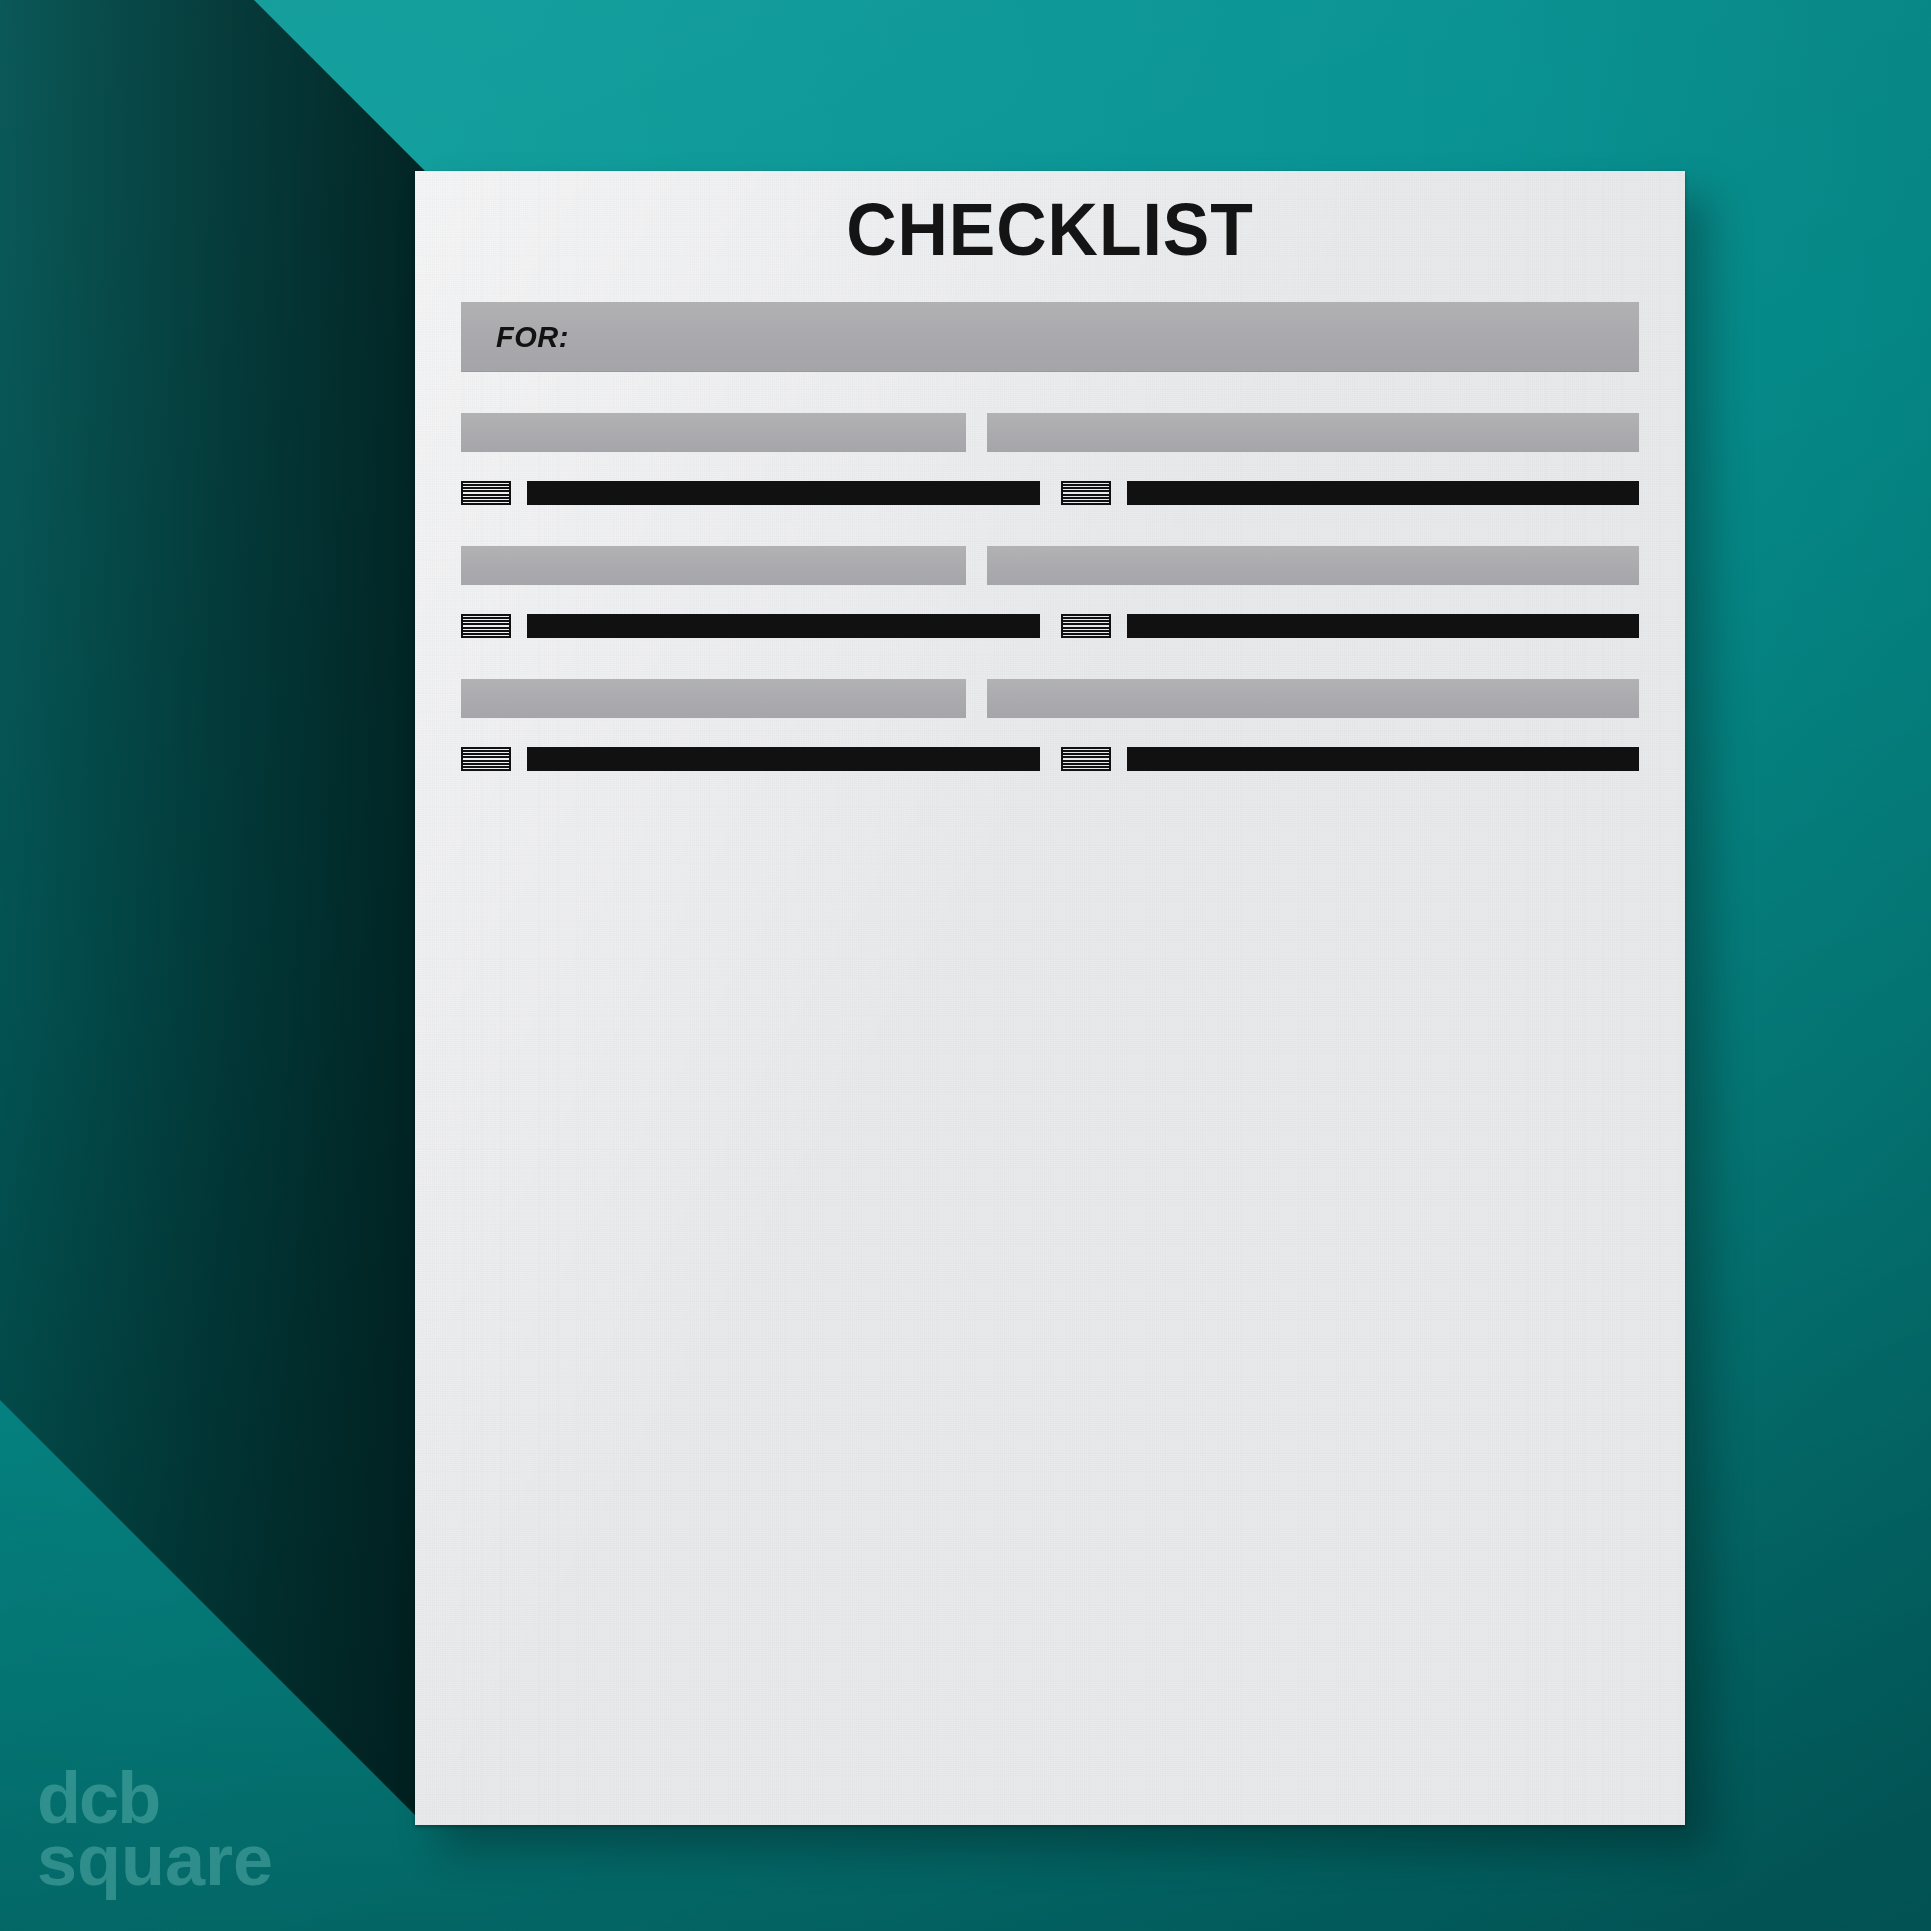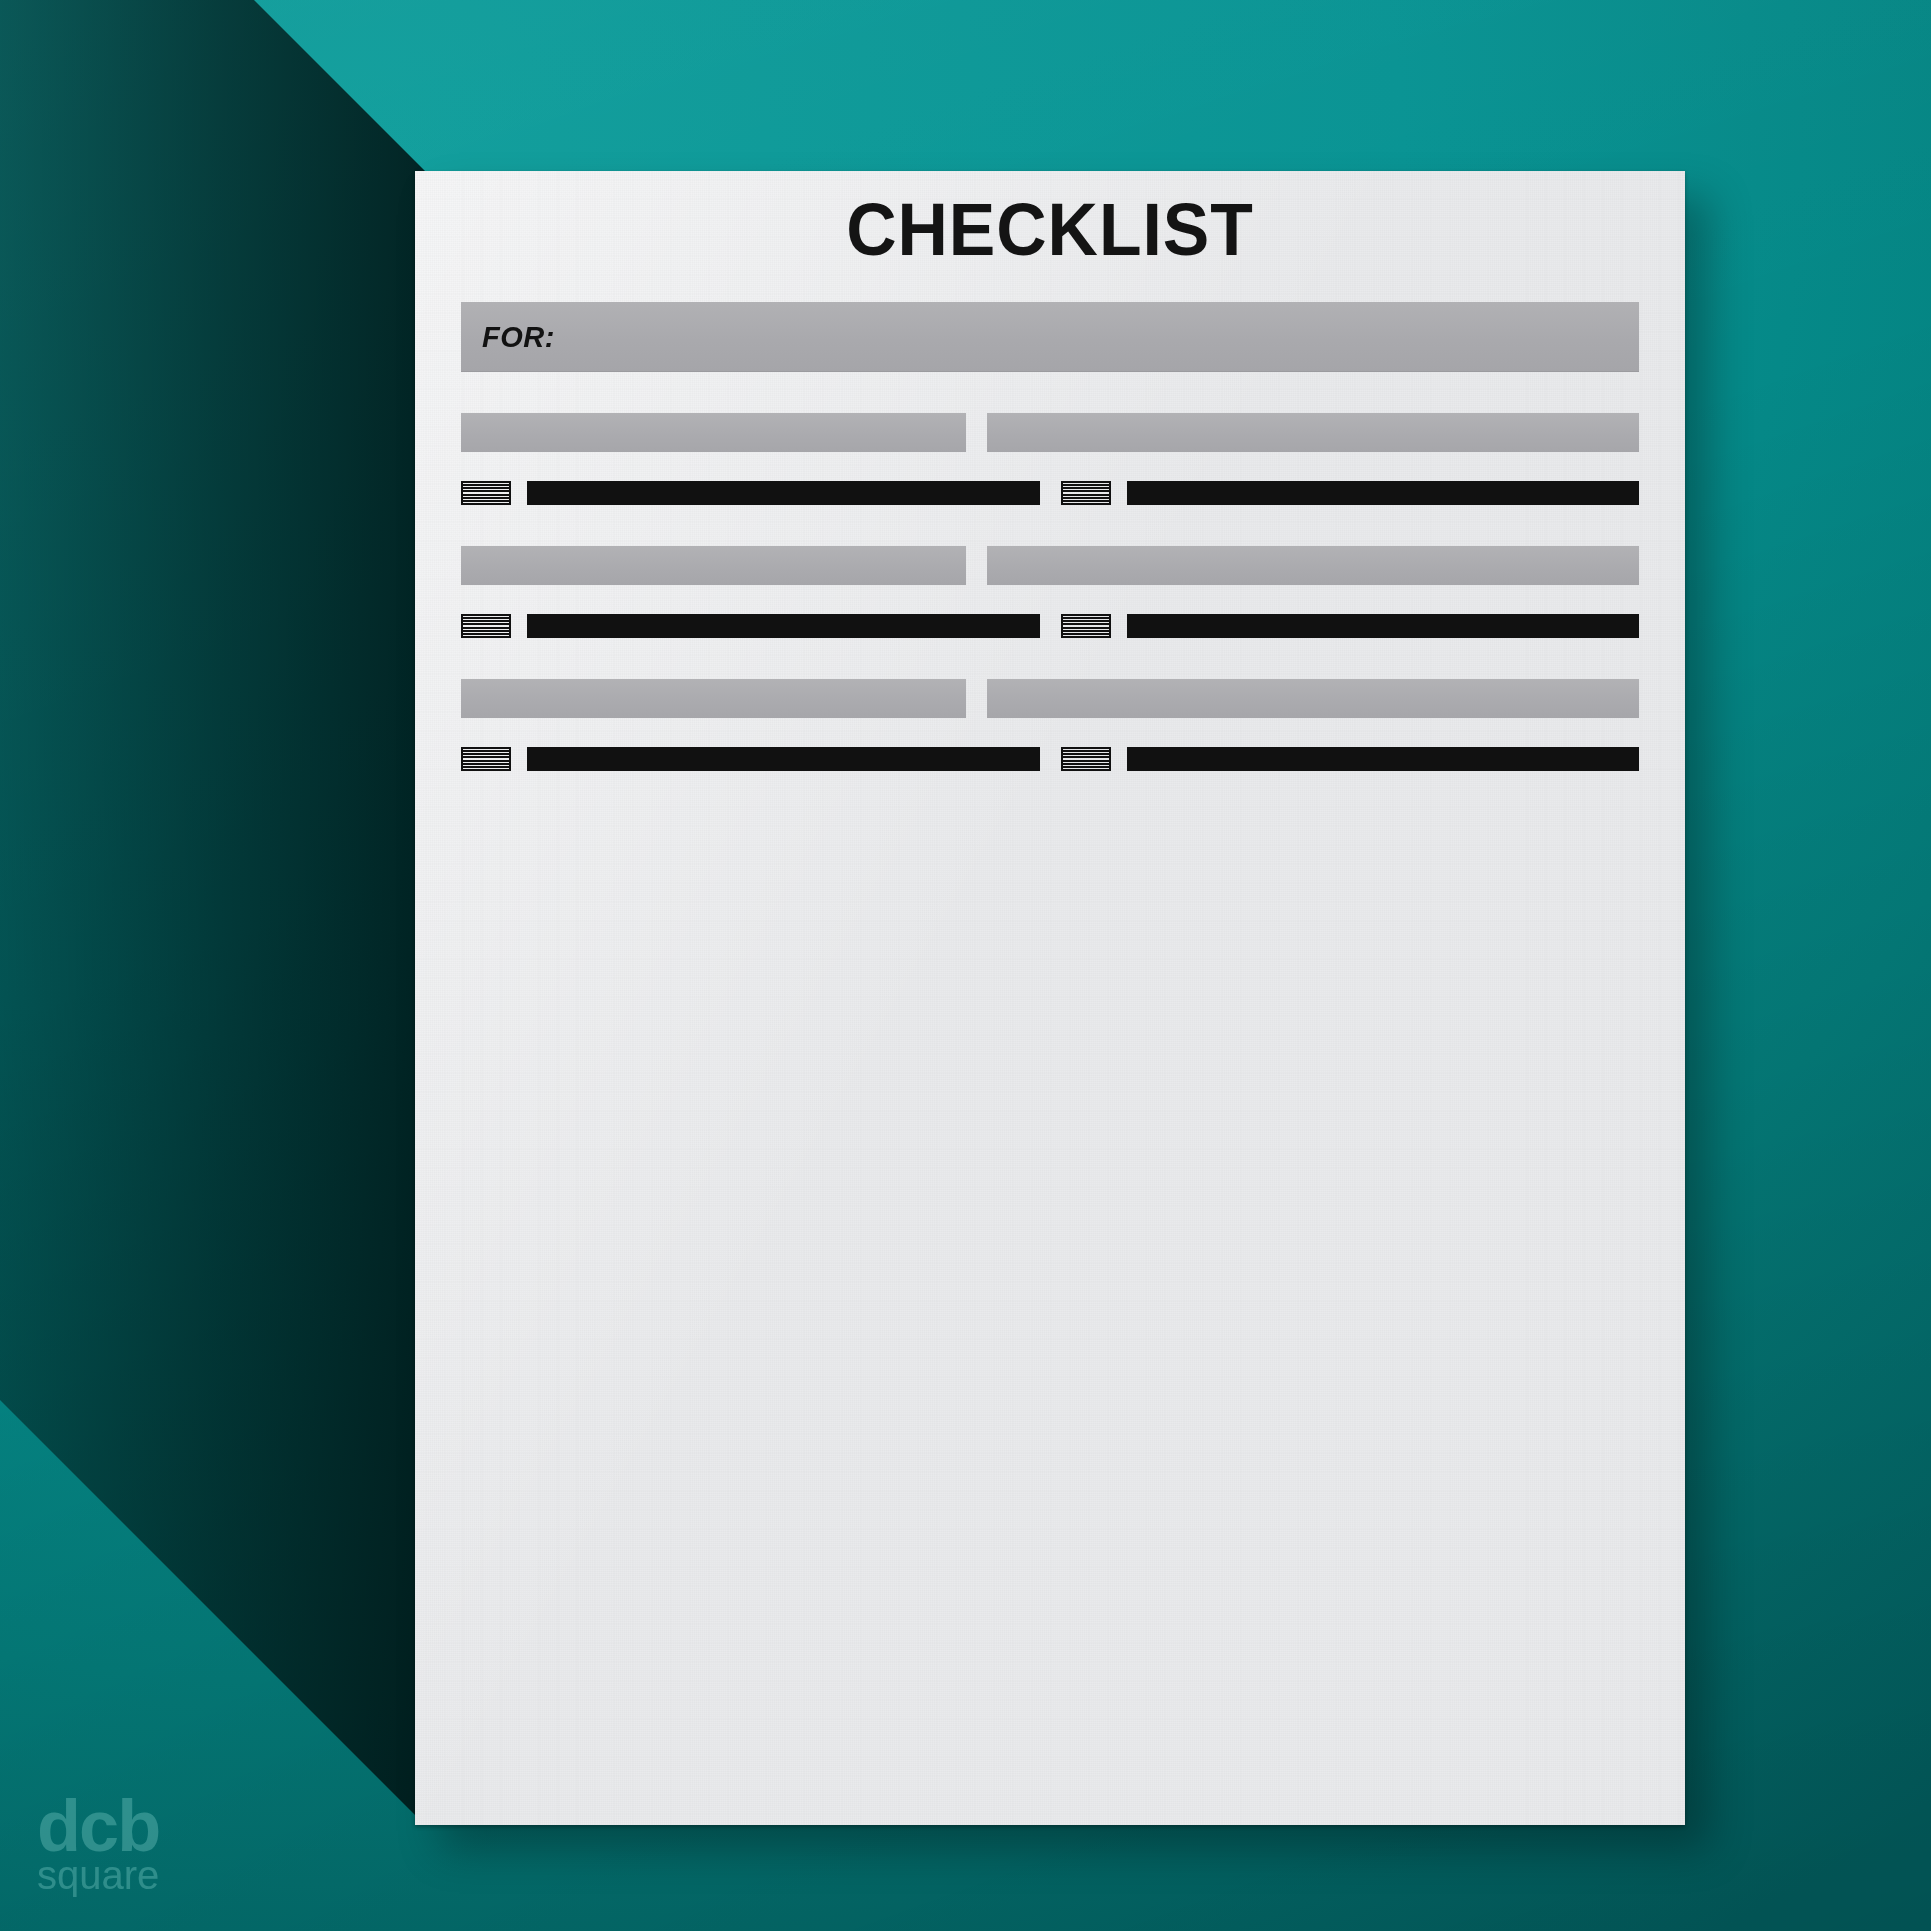--- a/index.html
+++ b/index.html
@@ -85,21 +85,21 @@
   
   #for-bar {
     margin-top: 35px;
     height: 70px;
     background: linear-gradient(180deg, #b1b1b4 0%, #a9a9ad 55%, #a5a5a9 100%);
     display: flex;
     align-items: center;
     box-shadow: inset 0 -1px 0 rgba(0,0,0,0.06);
   }
   #for-label {
-    margin-left: 21px;
+    margin-left: 35px;
     font-size: 29px;
     font-weight: 700;
     font-style: italic;
     color: #121212;
     letter-spacing: 0.5px;
   }
 
   
   .section {
     margin-top: 41px;
@@ -165,22 +165,22 @@
     user-select: none;
   }
   #wm-top {
     display: block;
     font-size: 72px;
     font-weight: 700;
     letter-spacing: -1.9px;
   }
   #wm-bottom {
     display: block;
-    font-size: 40px;
-    font-weight: 400;
+    font-size: 72px;
+    font-weight: 700;
     letter-spacing: 0px;
   }
 </style>
 </head>
 <body>
 
 <div id="backdrop">
   <div id="backdrop-vignette"></div>
 </div>
 

